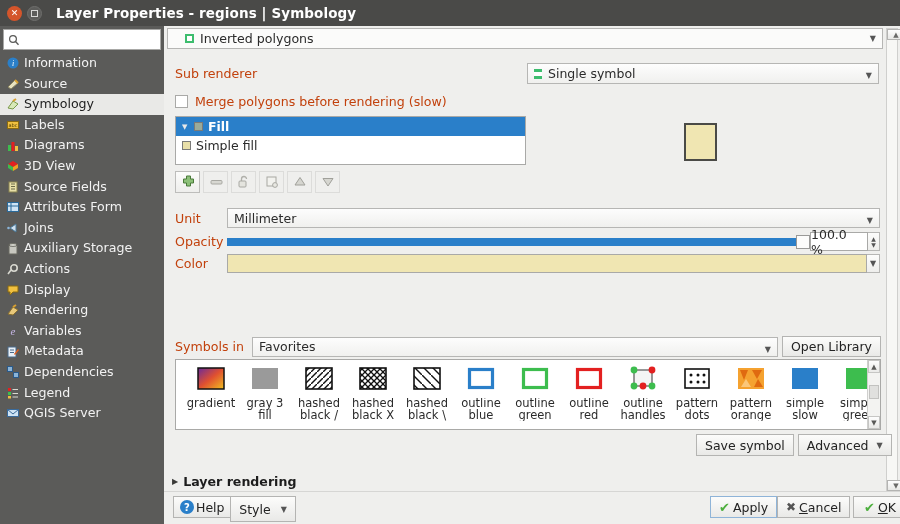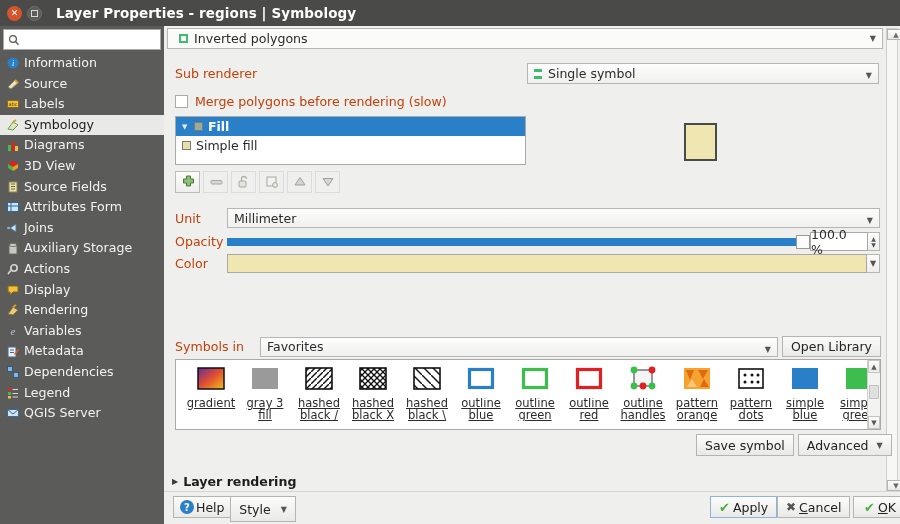--- a/index.html
+++ b/index.html
@@ -42,21 +42,21 @@
   .navicon{width:15px;height:15px;margin-right:4px;flex:none;
            display:flex;align-items:center;justify-content:center;}
   .navlabel{line-height:1;}
 
   
   .main{position:absolute;top:0;left:164px;width:736px;height:498px;
         background:#efefed;box-sizing:border-box;}
 
   .rendererbar{position:absolute;top:2px;left:3px;width:716px;height:21px;
     background:#fbfbfa;border:1px solid #b6b6b4;box-sizing:border-box;
-    display:flex;align-items:center;padding-left:11px;}
+    display:flex;align-items:center;padding-left:17px;}
   .rendererbar .sq{width:9px;height:9px;border:2px solid #3dbd6e;background:#fff;
     box-sizing:border-box;margin-right:6px;flex:none;}
   .rendererbar .txt{font-size:12.6px;}
   .rendererbar .arr{margin-left:auto;margin-right:6px;color:#555;font-size:8px;}
 
   .vscroll{position:absolute;top:2px;right:2px;width:12px;height:464px;
     background:#efefed;border:1px solid #cfcfcd;box-sizing:border-box;}
   .vscroll .btn{height:11px;display:flex;align-items:center;justify-content:center;
     font-size:7px;color:#6a6a68;background:linear-gradient(#fdfdfd,#e8e8e6);}
   .vscroll .track{position:absolute;top:11px;bottom:11px;left:0;right:0;background:#f7f7f5;}
@@ -111,21 +111,21 @@
   .btn{background:linear-gradient(#fcfcfb,#e9e9e7);border:1px solid #b4b4b2;
     box-sizing:border-box;display:flex;align-items:center;justify-content:center;
     font-size:12.5px;padding:0 8px;height:22px;color:#232323;}
 
   .gallery{position:absolute;background:#fff;border:1px solid #a9a9a7;box-sizing:border-box;
     overflow:hidden;}
   .gitems{display:flex;padding-left:8px;padding-top:4px;}
   .gitem{width:54px;display:flex;flex-direction:column;align-items:center;flex:none;}
   .gthumb{width:30px;height:28px;display:flex;align-items:center;justify-content:center;}
   .glabel{font-size:11.5px;color:#2b2b2b;text-align:center;line-height:11.5px;
-    margin-top:6px;width:52px;overflow:hidden;white-space:nowrap;text-decoration:underline;}
+    margin-top:6px;width:52px;overflow:hidden;white-space:nowrap;}
   .glabel.wrap{white-space:normal;}
 
   .gscroll{position:absolute;top:0;right:0;width:13px;bottom:0;
     background:#f3f3f1;border-left:1px solid #cfcfcd;box-sizing:border-box;}
   .gscroll .sbtn{height:13px;display:flex;align-items:center;justify-content:center;
     font-size:7px;color:#5a5a58;background:linear-gradient(#fdfdfd,#eaeae8);
     border:1px solid #c6c6c4;box-sizing:border-box;}
   .gscroll .thumb{position:absolute;left:1px;right:1px;height:14px;bottom:30px;
     background:#e0e0de;border:1px solid #c2c2c0;box-sizing:border-box;}
 
@@ -176,37 +176,37 @@
           </div>
           <div class="navitem">
             <span class="navicon">
               <svg width="12" height="12" viewBox="0 0 12 12">
                 <path d="M1 9 L8 2 L11 5 L4 11 Z" fill="#e8e2c0" stroke="#8a8460"></path>
                 <path d="M8 2 L11 5" stroke="#d8a030" stroke-width="2"></path>
               </svg>
             </span>
             <span class="navlabel">Source</span>
           </div>
+          <div class="navitem sel">
+            <span class="navicon">
+              <svg width="12" height="12" viewBox="0 0 12 12">
+                <path d="M1 10 L6 3 L11 6 L6 11 Z" fill="#d8e8b8" stroke="#7a9a4a"></path>
+                <path d="M6 3 L9 1" stroke="#d8a030" stroke-width="2"></path>
+              </svg>
+            </span>
+            <span class="navlabel">Symbology</span>
+          </div>
           <div class="navitem">
             <span class="navicon">
               <svg width="12" height="12" viewBox="0 0 12 12">
                 <rect x="0.5" y="2.5" width="11" height="7" fill="#f0c040" stroke="#8a6a10"></rect>
                 <text x="6" y="8" font-size="5" fill="#4a3a00" text-anchor="middle">abc</text>
               </svg>
             </span>
             <span class="navlabel">Labels</span>
-          </div>
-          <div class="navitem sel">
-            <span class="navicon">
-              <svg width="12" height="12" viewBox="0 0 12 12">
-                <path d="M1 10 L6 3 L11 6 L6 11 Z" fill="#d8e8b8" stroke="#7a9a4a"></path>
-                <path d="M6 3 L9 1" stroke="#d8a030" stroke-width="2"></path>
-              </svg>
-            </span>
-            <span class="navlabel">Symbology</span>
           </div>
           <div class="navitem">
             <span class="navicon">
               <svg width="12" height="12" viewBox="0 0 12 12">
                 <rect x="1" y="5" width="3" height="6" fill="#3dbd4e"></rect>
                 <rect x="4.5" y="2" width="3" height="9" fill="#e32020"></rect>
                 <rect x="8" y="6" width="3" height="5" fill="#f0c040"></rect>
               </svg>
             </span>
             <span class="navlabel">Diagrams</span>
@@ -440,21 +440,21 @@
         </div>
       </div>
 
       <div class="row" style="position:absolute;top:228px;left:11px;width:705px;">
         <span class="lbl" style="width:52px;">Color</span>
         <div class="colorbtn" style="background: rgb(240, 230, 178);"></div>
         <div class="colorarr">▼</div>
       </div>
 
       <div class="row" style="position:absolute;top:310px;left:11px;width:706px;">
-        <span class="lbl" style="margin-right:16px;">Symbols in</span>
+        <span class="lbl" style="margin-right:8px;">Symbols in</span>
         <div class="combo" style="flex:1;height:20px;">
           <span>Favorites</span>
           <span class="arr">▼</span>
         </div>
         <div class="btn" style="margin-left:4px;height:21px;">Open Library</div>
       </div>
 
       <div class="gallery" style="top:333px;left:11px;width:706px;height:71px;">
         <div class="gitems" id="gallery">
             <div class="gitem">
@@ -553,50 +553,50 @@
                   <circle cx="5" cy="20" r="3.4" fill="#3dbd4e"></circle>
                   <circle cx="23" cy="20" r="3.4" fill="#3dbd4e"></circle>
                   <circle cx="14" cy="20" r="3.4" fill="#e32020"></circle>
                 </svg>
               </div>
               <div class="glabel wrap">outline handles</div>
             </div>
             <div class="gitem">
               <div class="gthumb">
                 <svg width="28" height="25" viewBox="0 0 28 25">
-                  <rect x="1" y="2" width="26" height="21" fill="#f5a230"></rect>
-                  <path d="M3 4 L11 4 L7 14 Z" fill="#e06a10"></path>
-                  <path d="M15 4 L25 4 L20 13 Z" fill="#e06a10"></path>
-                  <path d="M4 21 L14 21 L9 13 Z" fill="#fbc77a"></path>
-                  <path d="M17 21 L26 21 L21 13 Z" fill="#e06a10"></path>
-                </svg>
-              </div>
-              <div class="glabel wrap">pattern orange</div>
-            </div>
-            <div class="gitem">
-              <div class="gthumb">
-                <svg width="28" height="25" viewBox="0 0 28 25">
                   <rect x="2" y="3" width="24" height="19" fill="#fff" stroke="#111" stroke-width="1.6"></rect>
                   <circle cx="8" cy="9" r="1.5" fill="#111"></circle>
                   <circle cx="15" cy="9" r="1.5" fill="#111"></circle>
                   <circle cx="21" cy="9" r="1.5" fill="#111"></circle>
                   <circle cx="8" cy="16" r="1.5" fill="#111"></circle>
                   <circle cx="15" cy="16" r="1.5" fill="#111"></circle>
                   <circle cx="21" cy="16" r="1.5" fill="#111"></circle>
                 </svg>
               </div>
               <div class="glabel wrap">pattern dots</div>
             </div>
             <div class="gitem">
               <div class="gthumb">
                 <svg width="28" height="25" viewBox="0 0 28 25">
+                  <rect x="1" y="2" width="26" height="21" fill="#f5a230"></rect>
+                  <path d="M3 4 L11 4 L7 14 Z" fill="#e06a10"></path>
+                  <path d="M15 4 L25 4 L20 13 Z" fill="#e06a10"></path>
+                  <path d="M4 21 L14 21 L9 13 Z" fill="#fbc77a"></path>
+                  <path d="M17 21 L26 21 L21 13 Z" fill="#e06a10"></path>
+                </svg>
+              </div>
+              <div class="glabel wrap">pattern orange</div>
+            </div>
+            <div class="gitem">
+              <div class="gthumb">
+                <svg width="28" height="25" viewBox="0 0 28 25">
                   <rect x="1" y="2" width="26" height="21" fill="#2a7fc9"></rect>
                 </svg>
               </div>
-              <div class="glabel wrap">simple blue</div>
+              <div class="glabel wrap">simple slow</div>
             </div>
             <div class="gitem">
               <div class="gthumb">
                 <svg width="28" height="25" viewBox="0 0 28 25">
                   <rect x="1" y="2" width="26" height="21" fill="#3dbd4e"></rect>
                 </svg>
               </div>
               <div class="glabel wrap">simple green</div>
             </div>
           </div>

